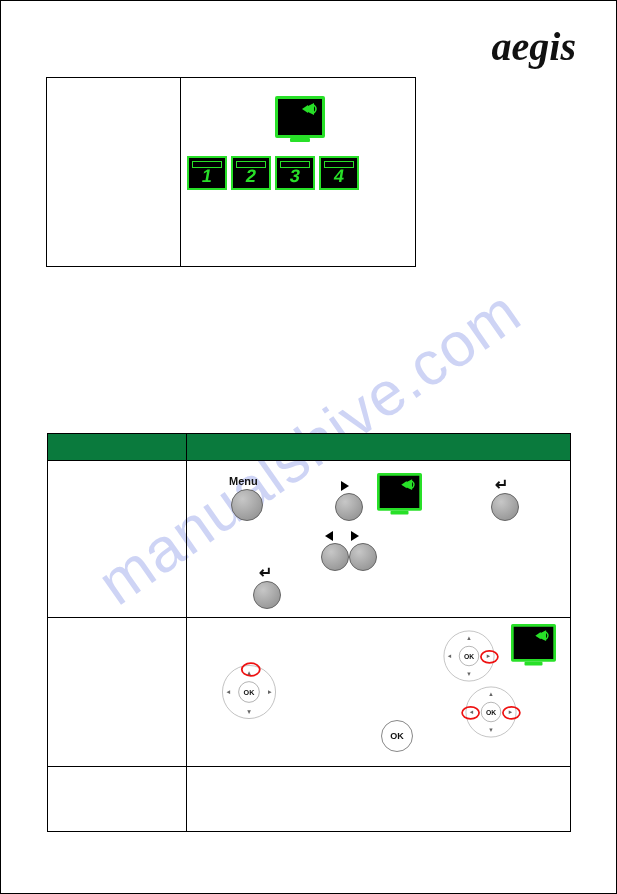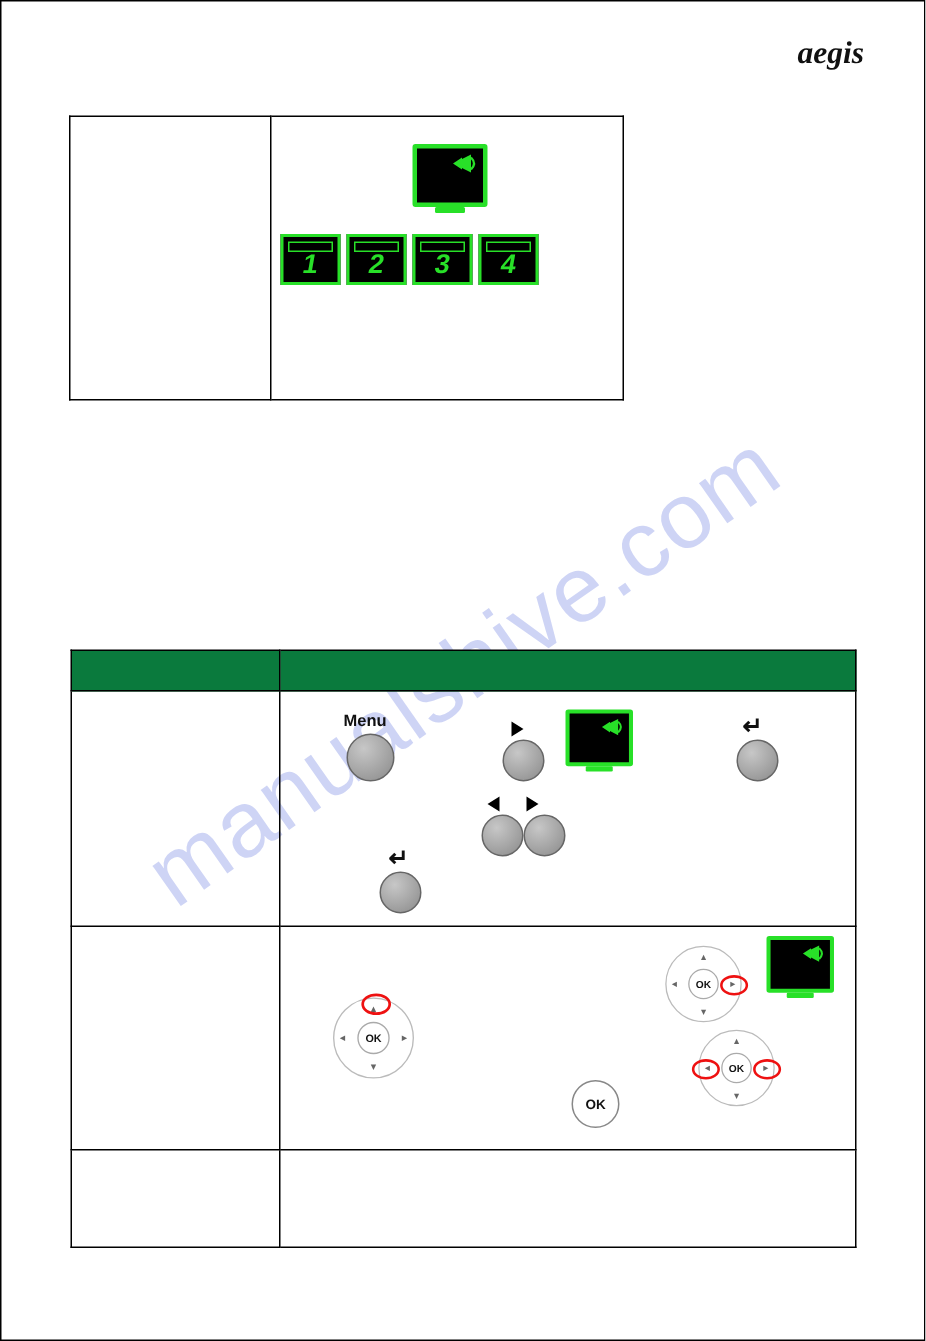--- a/index.html
+++ b/index.html
@@ -1,17 +1,17 @@
 <!DOCTYPE html>
 <html><head>
 <meta charset="utf-8">
 <style>
 html,body{margin:0;padding:0;font-family:Arial,Helvetica,sans-serif;background:#fff;color:#111;}
 .page{position:relative;width:617px;height:894px;border:1px solid #000;box-sizing:border-box;overflow:hidden;}
-.brand{position:absolute;top:22px;right:40px;font-family:Georgia,'Times New Roman',serif;font-style:italic;font-weight:700;font-size:21px;}
+.brand{position:absolute;top:22px;right:40px;font-family:Georgia,'Times New Roman',serif;font-style:italic;font-weight:700;font-size:40px;}
 .wm{position:absolute;left:50%;top:50%;transform:translate(-50%,-50%) rotate(-35deg);font-size:62px;color:rgba(80,100,220,.28);font-family:Arial,sans-serif;white-space:nowrap;pointer-events:none;letter-spacing:1px;}
 
 .tbl{position:absolute;border:1px solid #000;border-collapse:collapse;table-layout:fixed;}
 .tbl td{border:1px solid #000;vertical-align:top;padding:4px;}
 
 
 #t1{left:45px;top:76px;width:370px;height:190px;}
 #t1 .c1{width:125px;}
 
 

